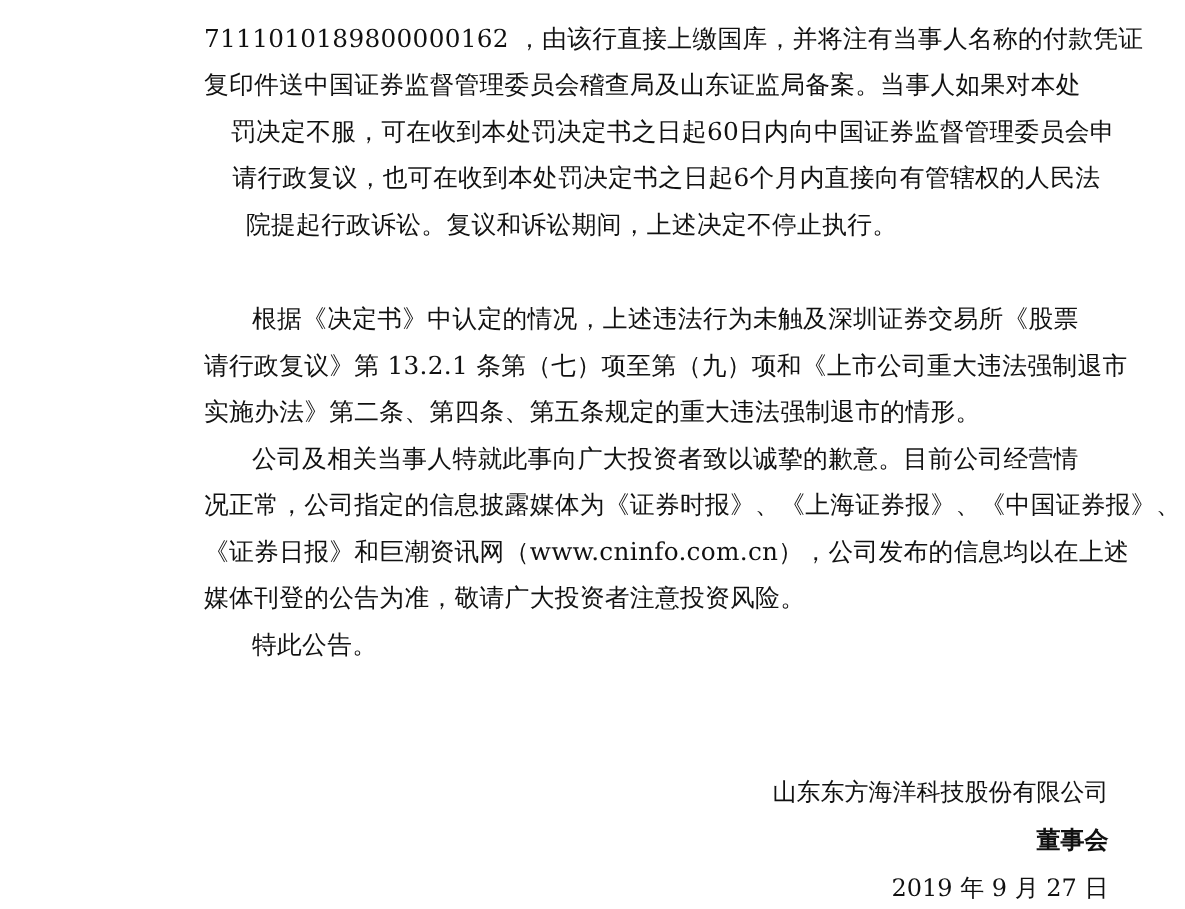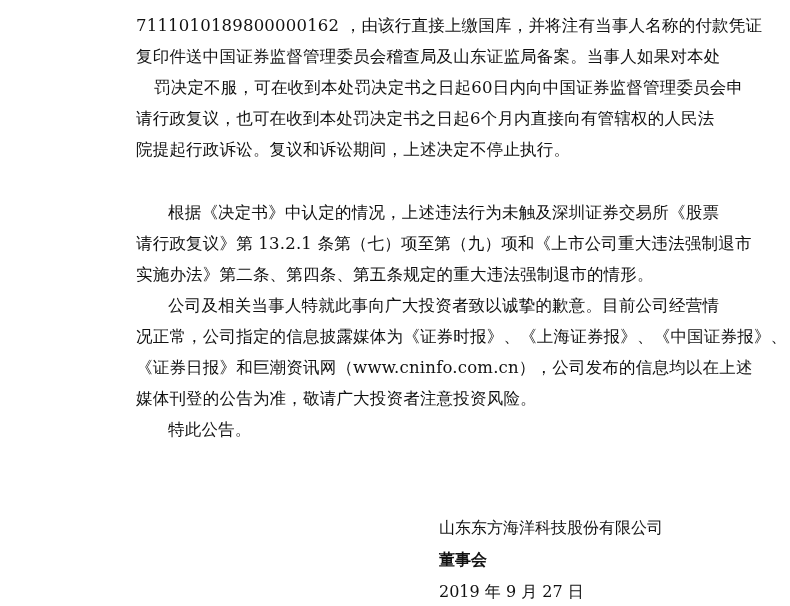--- a/index.html
+++ b/index.html
@@ -10,33 +10,33 @@
     }
     .page { position: absolute; left: 18px; top: 0; width: 790px; height: 606px; }
     .line {
       position: absolute; left: 118px; width: 556px;
       font-size: 16.5px; line-height: 20px; white-space: nowrap;
       letter-spacing: 0.2px;
     }
     .indent { left: 150px; width: 524px; }
     .sig {
       position: absolute; font-size: 16px; line-height: 20px; white-space: nowrap;
-      text-align: left; width: 300px; left: 421px;
+      text-align: right; width: 300px; left: 421px;
     }
   </style>
 </head>
 <body>
 
 <div class="page">
 
   <div class="line" style="top:16px;">7111010189800000162 ，由该行直接上缴国库，并将注有当事人名称的付款凭证</div>
   <div class="line" style="top:47px;text-align:center;">复印件送中国证券监督管理委员会稽查局及山东证监局备案。当事人如果对本处</div>
   <div class="line" style="top:78px;margin-left:18px;">罚决定不服，可在收到本处罚决定书之日起60日内向中国证券监督管理委员会申</div>
-  <div class="line" style="top:109px;">请行政复议，也可在收到本处罚决定书之日起6个月内直接向有管辖权的人民法</div>
-  <div class="line" style="top:140px;">院提起行政诉讼。复议和诉讼期间，上述决定不停止执行。</div>
+  <div class="line" style="top:109px;margin-left:19px;">请行政复议，也可在收到本处罚决定书之日起6个月内直接向有管辖权的人民法</div>
+  <div class="line" style="top:140px;margin-left:28px;">院提起行政诉讼。复议和诉讼期间，上述决定不停止执行。</div>
 
   <div class="line indent" style="top:203px;">根据《决定书》中认定的情况，上述违法行为未触及深圳证券交易所《股票</div>
   <div class="line" style="top:234px;">请行政复议》第 13.2.1 条第（七）项至第（九）项和《上市公司重大违法强制退市</div>
   <div class="line" style="top:265px;">实施办法》第二条、第四条、第五条规定的重大违法强制退市的情形。</div>
 
   <div class="line indent" style="top:296px;">公司及相关当事人特就此事向广大投资者致以诚挚的歉意。目前公司经营情</div>
   <div class="line" style="top:327px;">况正常，公司指定的信息披露媒体为《证券时报》、《上海证券报》、《中国证券报》、</div>
   <div class="line" style="top:358px;">《证券日报》和巨潮资讯网（www.cninfo.com.cn），公司发布的信息均以在上述</div>
   <div class="line" style="top:389px;">媒体刊登的公告为准，敬请广大投资者注意投资风险。</div>
 

